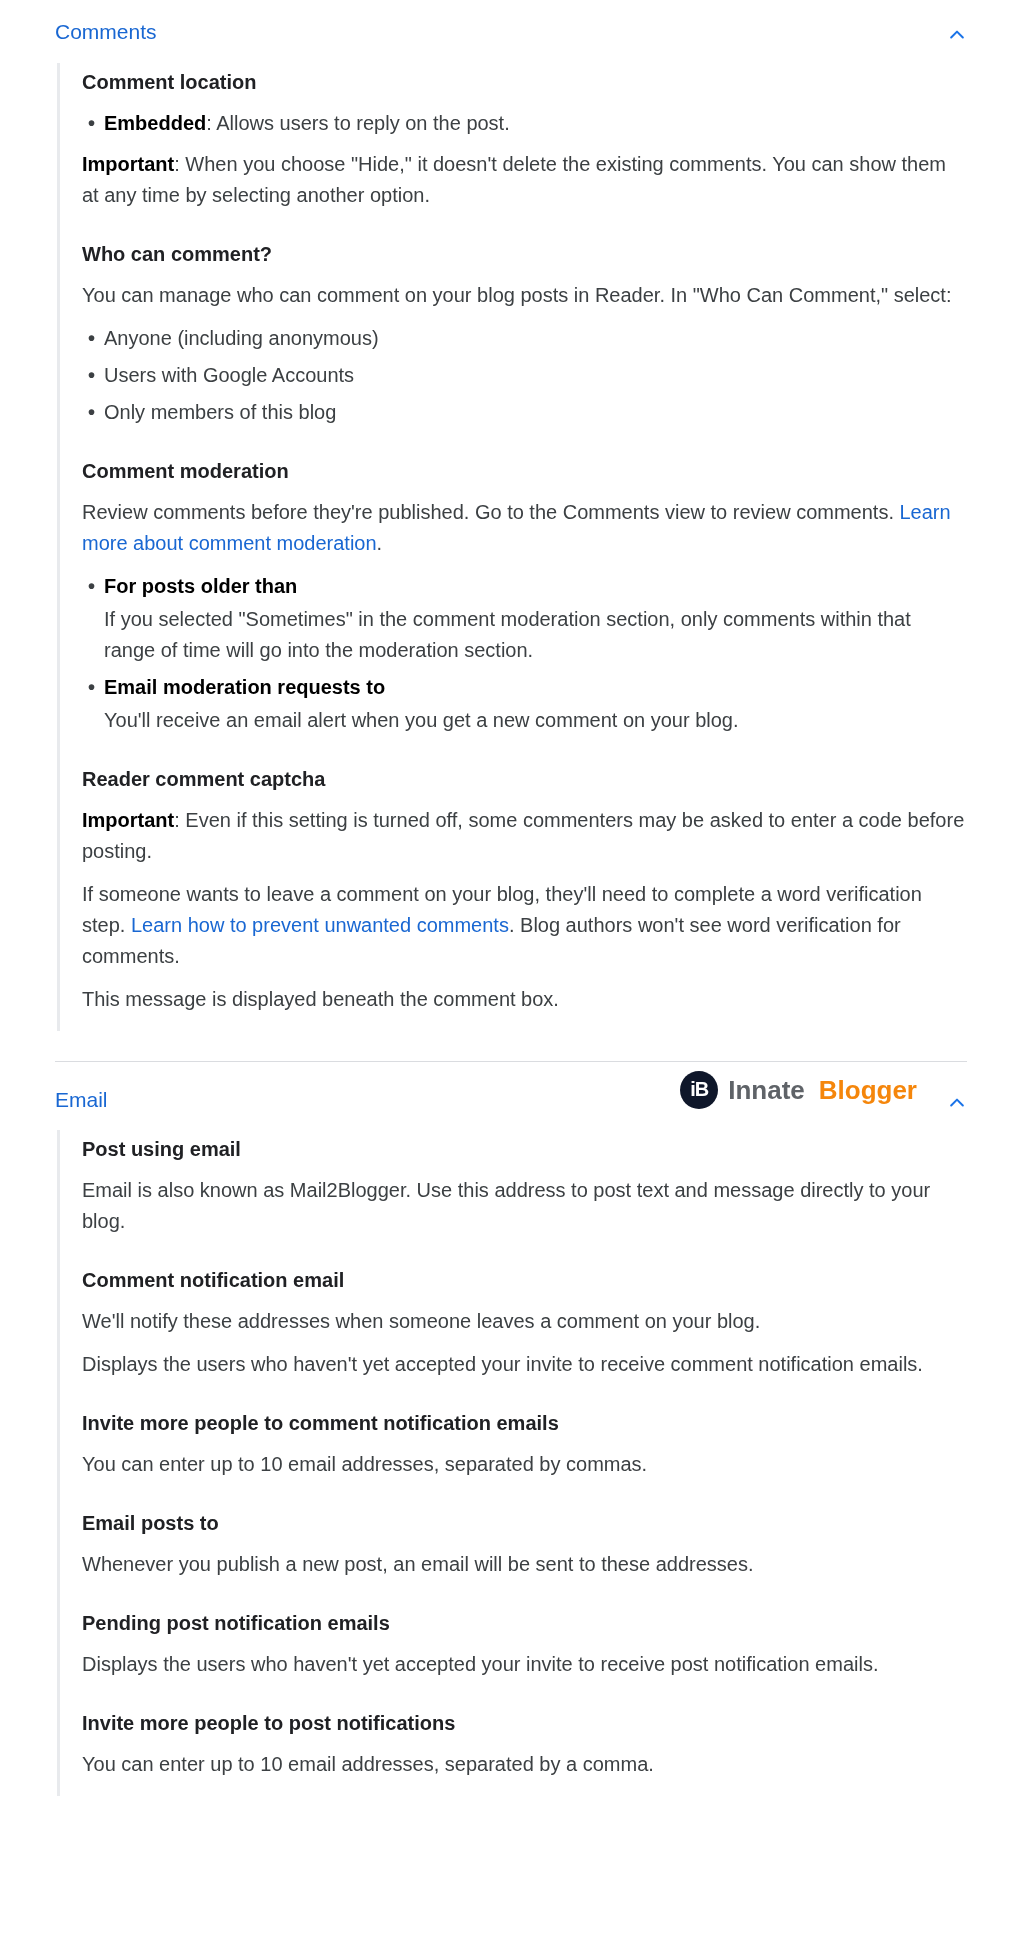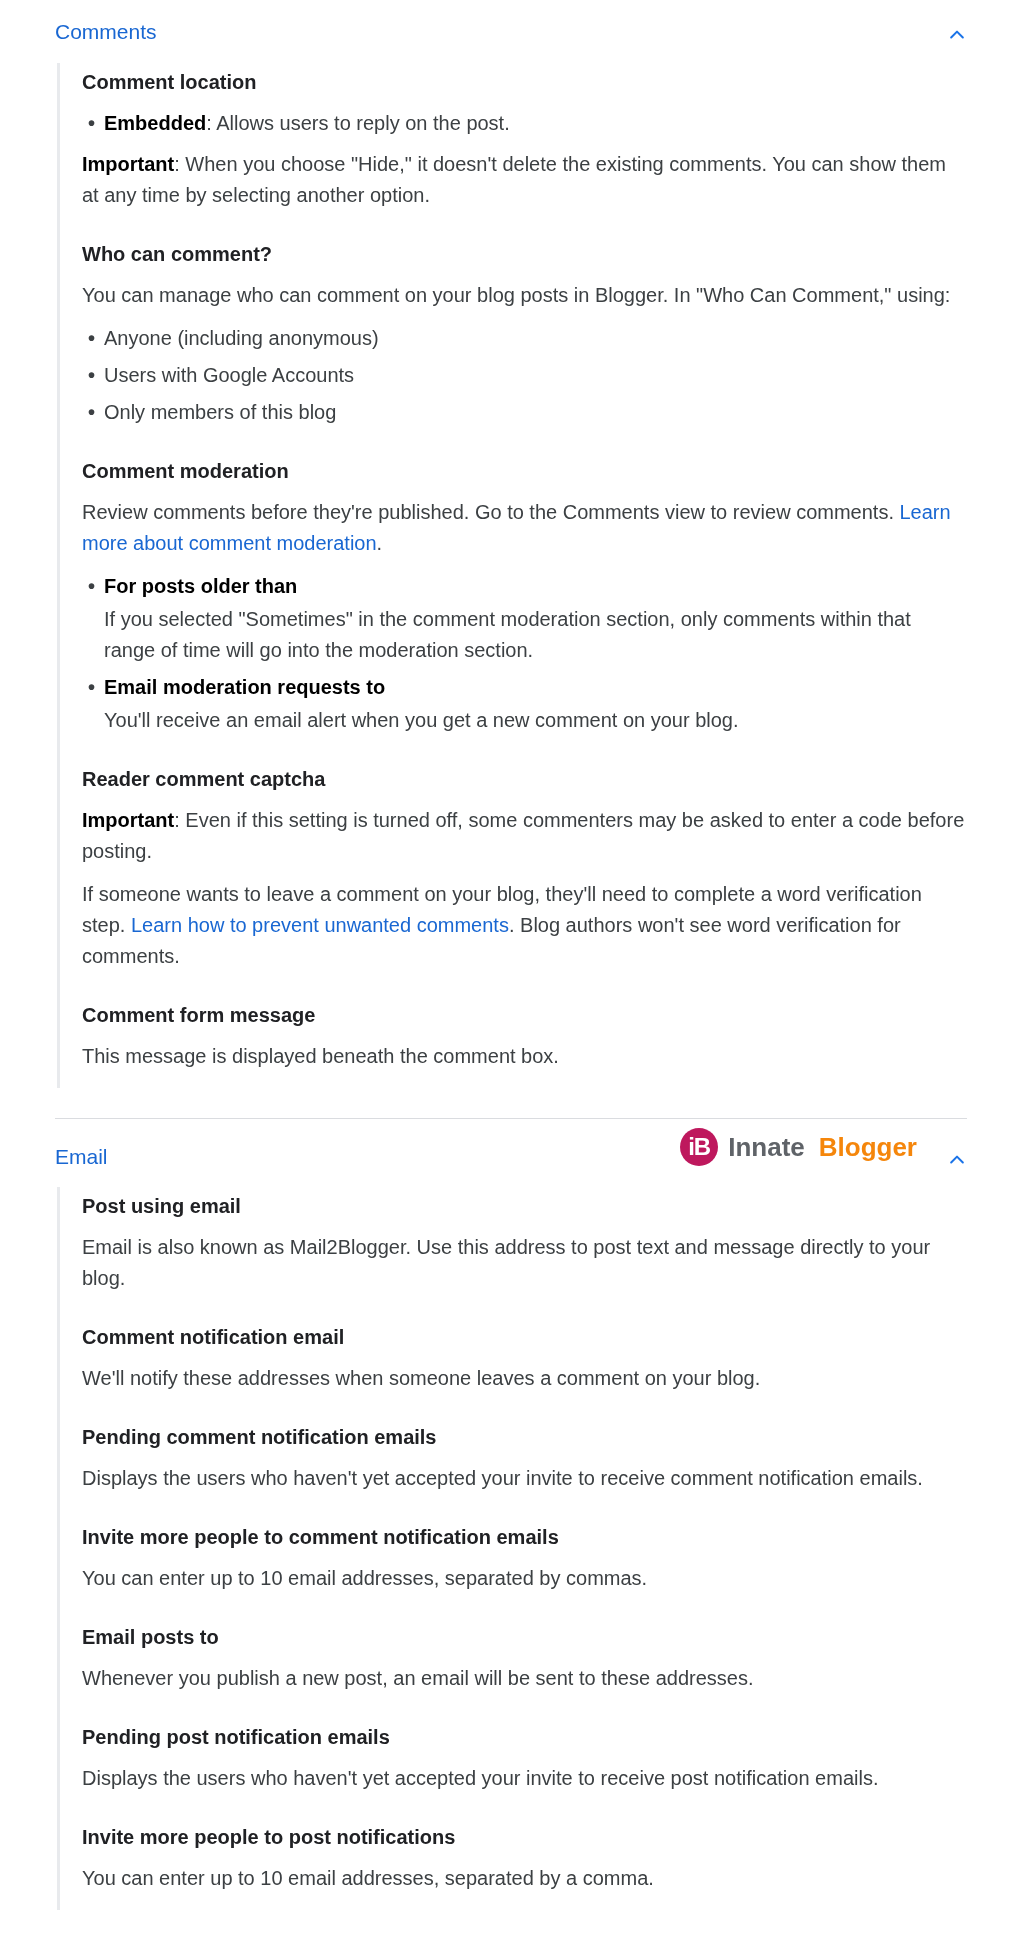--- a/index.html
+++ b/index.html
@@ -95,24 +95,24 @@
     display:flex;
     align-items:center;
     gap:10px;
     font-weight:600;
     font-size:26px;
     color:#5f6368;
     pointer-events:none;
   }
   .wm .circle{
     width:38px;height:38px;border-radius:50%;
-    background:#be185d;
+    background:#0f172a;
     color:#fff;
     display:flex;align-items:center;justify-content:center;
-    font-weight:800;font-size:24px;
+    font-weight:800;font-size:20px;
     letter-spacing:-1px;
   }
   .wm .t2{color:#f5860b;margin-left:4px;}
 </style>
 </head>
 <body>
 
 <div class="page">
 
   <div class="acc-head">
@@ -130,21 +130,21 @@
     <ul class="bul">
       <li>
         <span class="b">Embedded</span><span>: Allows users to reply on the post.</span>
       </li>
     </ul>
     <p class="para">
       <span class="b">Important</span><span>: When you choose "Hide," it doesn't delete the existing comments. You can show them at any time by selecting another option.</span>
     </p>
 
     <div class="sect-title">Who can comment?</div>
-    <p class="para">You can manage who can comment on your blog posts in Blogger. In "Who Can Comment," using:</p>
+    <p class="para">You can manage who can comment on your blog posts in Reader. In "Who Can Comment," select:</p>
     <ul class="bul">
       <li>Anyone (including anonymous)</li>
       <li>Users with Google Accounts</li>
       <li>Only members of this blog</li>
     </ul>
 
     <div class="sect-title">Comment moderation</div>
     <p class="para">
       <span>Review comments before they're published. Go to the Comments view to review comments. </span><a class="link">Learn more about comment moderation</a><span>.</span>
     </p>
@@ -160,21 +160,20 @@
     </ul>
 
     <div class="sect-title">Reader comment captcha</div>
     <p class="para">
       <span class="b">Important</span><span>: Even if this setting is turned off, some commenters may be asked to enter a code before posting.</span>
     </p>
     <p class="para">
       <span>If someone wants to leave a comment on your blog, they'll need to complete a word verification step. </span><a class="link">Learn how to prevent unwanted comments</a><span>. Blog authors won't see word verification for comments.</span>
     </p>
 
-    <div class="sect-title">Comment form message</div>
     <p class="para">This message is displayed beneath the comment box.</p>
   </div>
 
   <div class="acc-head second">
     <span>Email</span>
 
     <span class="wm">
       <span class="circle">iB</span>
       <span>Innate</span>
       <span class="t2">Blogger</span>
@@ -187,21 +186,20 @@
     </span>
   </div>
 
   <div class="body-block">
     <div class="sect-title first">Post using email</div>
     <p class="para">Email is also known as Mail2Blogger. Use this address to post text and message directly to your blog.</p>
 
     <div class="sect-title">Comment notification email</div>
     <p class="para">We'll notify these addresses when someone leaves a comment on your blog.</p>
 
-    <div class="sect-title">Pending comment notification emails</div>
     <p class="para">Displays the users who haven't yet accepted your invite to receive comment notification emails.</p>
 
     <div class="sect-title">Invite more people to comment notification emails</div>
     <p class="para">You can enter up to 10 email addresses, separated by commas.</p>
 
     <div class="sect-title">Email posts to</div>
     <p class="para">Whenever you publish a new post, an email will be sent to these addresses.</p>
 
     <div class="sect-title">Pending post notification emails</div>
     <p class="para">Displays the users who haven't yet accepted your invite to receive post notification emails.</p>

